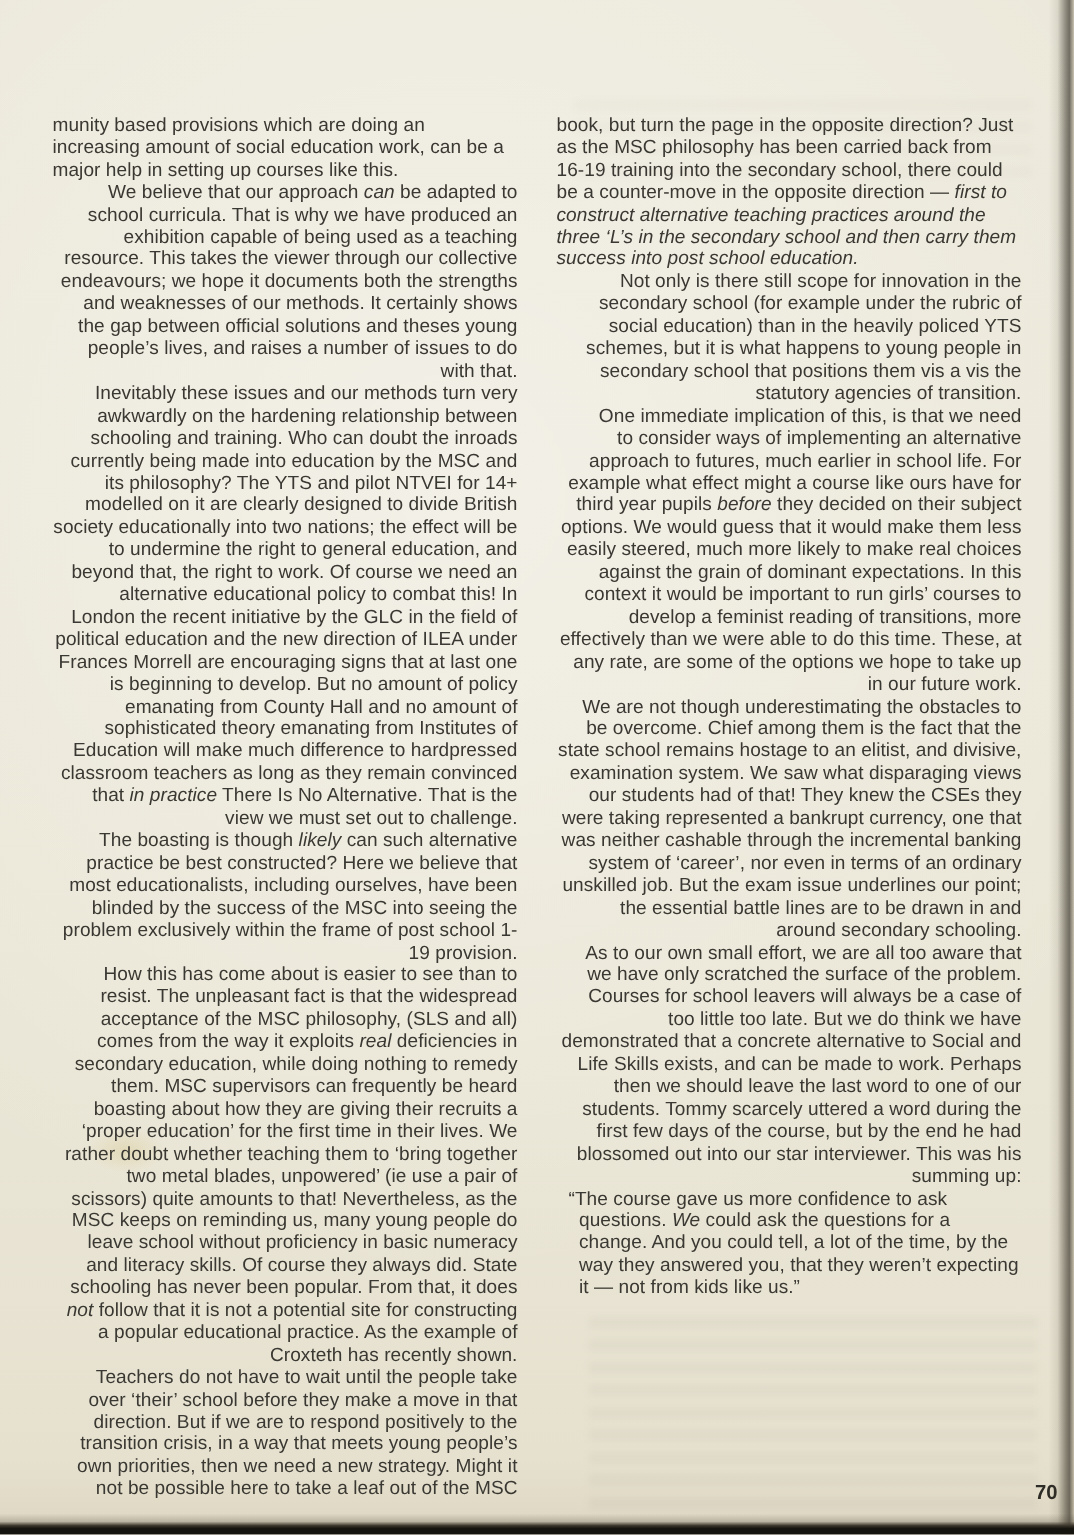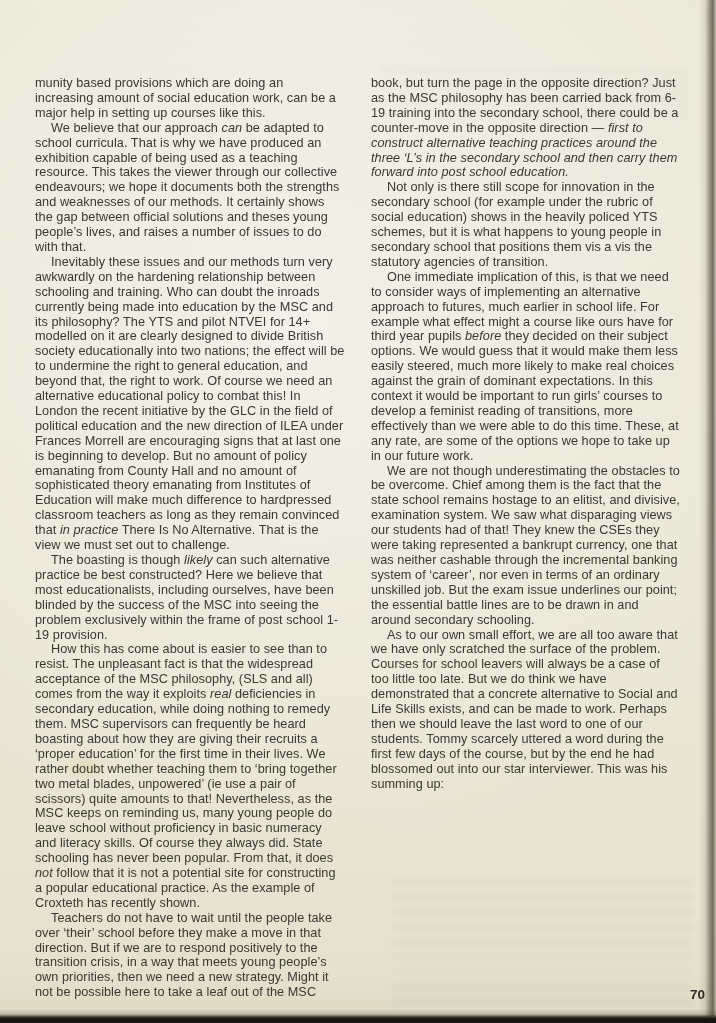--- a/index.html
+++ b/index.html
@@ -40,21 +40,21 @@
     display: flex;
     gap: 26px;
   }
   .column {
     width: 310px;
     font-size: 12.7px;
     line-height: 14.9px;
     letter-spacing: 0.05px;
   }
   .column p { margin: 0; }
-  .column p.indent { text-indent: 16px; }
+  .column p.indent { text-indent: 16px; text-align: right; }
   .column p.quote { margin-left: 15px; text-indent: -7px; }
   .column i { font-style: italic; }
   .page-number {
     position: absolute;
     right: 11px;
     top: 987px;
     font-size: 13.5px;
     font-weight: bold;
     color: #2e2c26;
   }
@@ -90,25 +90,26 @@
   <div class="columns">
     <div class="column">
         <p class=""><span>munity based provisions which are doing an increasing amount of social education work, can be a major help in setting up courses like this.</span></p>
         <p class="indent"><span>We believe that our approach </span><i>can</i><span> be adapted to school curricula. That is why we have produced an exhibition capable of being used as a teaching resource. This takes the viewer through our collective endeavours; we hope it documents both the strengths and weaknesses of our methods. It certainly shows the gap between official solutions and theses young people’s lives, and raises a number of issues to do with that.</span></p>
         <p class="indent"><span>Inevitably these issues and our methods turn very awkwardly on the hardening relationship between schooling and training. Who can doubt the inroads currently being made into education by the MSC and its philosophy? The YTS and pilot NTVEI for 14+ modelled on it are clearly designed to divide British society educationally into two nations; the effect will be to undermine the right to general education, and beyond that, the right to work. Of course we need an alternative educational policy to combat this! In London the recent initiative by the GLC in the field of political education and the new direction of ILEA under Frances Morrell are encouraging signs that at last one is beginning to develop. But no amount of policy emanating from County Hall and no amount of sophisticated theory emanating from Institutes of Education will make much difference to hardpressed classroom teachers as long as they remain convinced that </span><i>in practice</i><span> There Is No Alternative. That is the view we must set out to challenge.</span></p>
         <p class="indent"><span>The boasting is though </span><i>likely</i><span> can such alternative practice be best constructed? Here we believe that most educationalists, including ourselves, have been blinded by the success of the MSC into seeing the problem exclusively within the frame of post school 1-19 provision.</span></p>
         <p class="indent"><span>How this has come about is easier to see than to resist. The unpleasant fact is that the widespread acceptance of the MSC philosophy, (SLS and all) comes from the way it exploits </span><i>real</i><span> deficiencies in secondary education, while doing nothing to remedy them. MSC supervisors can frequently be heard boasting about how they are giving their recruits a ‘proper education’ for the first time in their lives. We rather doubt whether teaching them to ‘bring together two metal blades, unpowered’ (ie use a pair of scissors) quite amounts to that! Nevertheless, as the MSC keeps on reminding us, many young people do leave school without proficiency in basic numeracy and literacy skills. Of course they always did. State schooling has never been popular. From that, it does </span><i>not</i><span> follow that it is not a potential site for constructing a popular educational practice. As the example of Croxteth has recently shown.</span></p>
         <p class="indent"><span>Teachers do not have to wait until the people take over ‘their’ school before they make a move in that direction. But if we are to respond positively to the transition crisis, in a way that meets young people’s own priorities, then we need a new strategy. Might it not be possible here to take a leaf out of the MSC</span></p>
       </div>
     <div class="column">
-        <p class=""><span>book, but turn the page in the opposite direction? Just as the MSC philosophy has been carried back from 6-19 training into the secondary school, there could be a counter-move in the opposite direction — </span><i>first to construct alternative teaching practices around the three ‘L’s in the secondary school and then carry them forward into post school education.</i></p>
-        <p class="indent"><span>Not only is there still scope for innovation in the secondary school (for example under the rubric of social education) shows in the heavily policed YTS schemes, but it is what happens to young people in secondary school that positions them vis a vis the statutory agencies of transition.</span></p>
+        <p class=""><span>book, but turn the page in the opposite direction? Just as the MSC philosophy has been carried back from 16-19 training into the secondary school, there could be a counter-move in the opposite direction — </span><i>first to construct alternative teaching practices around the three ‘L’s in the secondary school and then carry them success into post school education.</i></p>
+        <p class="indent"><span>Not only is there still scope for innovation in the secondary school (for example under the rubric of social education) than in the heavily policed YTS schemes, but it is what happens to young people in secondary school that positions them vis a vis the statutory agencies of transition.</span></p>
         <p class="indent"><span>One immediate implication of this, is that we need to consider ways of implementing an alternative approach to futures, much earlier in school life. For example what effect might a course like ours have for third year pupils </span><i>before</i><span> they decided on their subject options. We would guess that it would make them less easily steered, much more likely to make real choices against the grain of dominant expectations. In this context it would be important to run girls’ courses to develop a feminist reading of transitions, more effectively than we were able to do this time. These, at any rate, are some of the options we hope to take up in our future work.</span></p>
         <p class="indent"><span>We are not though underestimating the obstacles to be overcome. Chief among them is the fact that the state school remains hostage to an elitist, and divisive, examination system. We saw what disparaging views our students had of that! They knew the CSEs they were taking represented a bankrupt currency, one that was neither cashable through the incremental banking system of ‘career’, nor even in terms of an ordinary unskilled job. But the exam issue underlines our point; the essential battle lines are to be drawn in and around secondary schooling.</span></p>
         <p class="indent"><span>As to our own small effort, we are all too aware that we have only scratched the surface of the problem. Courses for school leavers will always be a case of too little too late. But we do think we have demonstrated that a concrete alternative to Social and Life Skills exists, and can be made to work. Perhaps then we should leave the last word to one of our students. Tommy scarcely uttered a word during the first few days of the course, but by the end he had blossomed out into our star interviewer. This was his summing up:</span></p>
+        <p class=" quote"><span>“The course gave us more confidence to ask questions. </span><i>We</i><span> could ask the questions for a change. And you could tell, a lot of the time, by the way they answered you, that they weren’t expecting it — not from kids like us.”</span></p>
       </div>
   </div>
 
   <div class="page-number">70</div>
 
   <div class="edge-right"></div>
   <div class="edge-bottom"></div>
 </div>
 
 </body></html>

